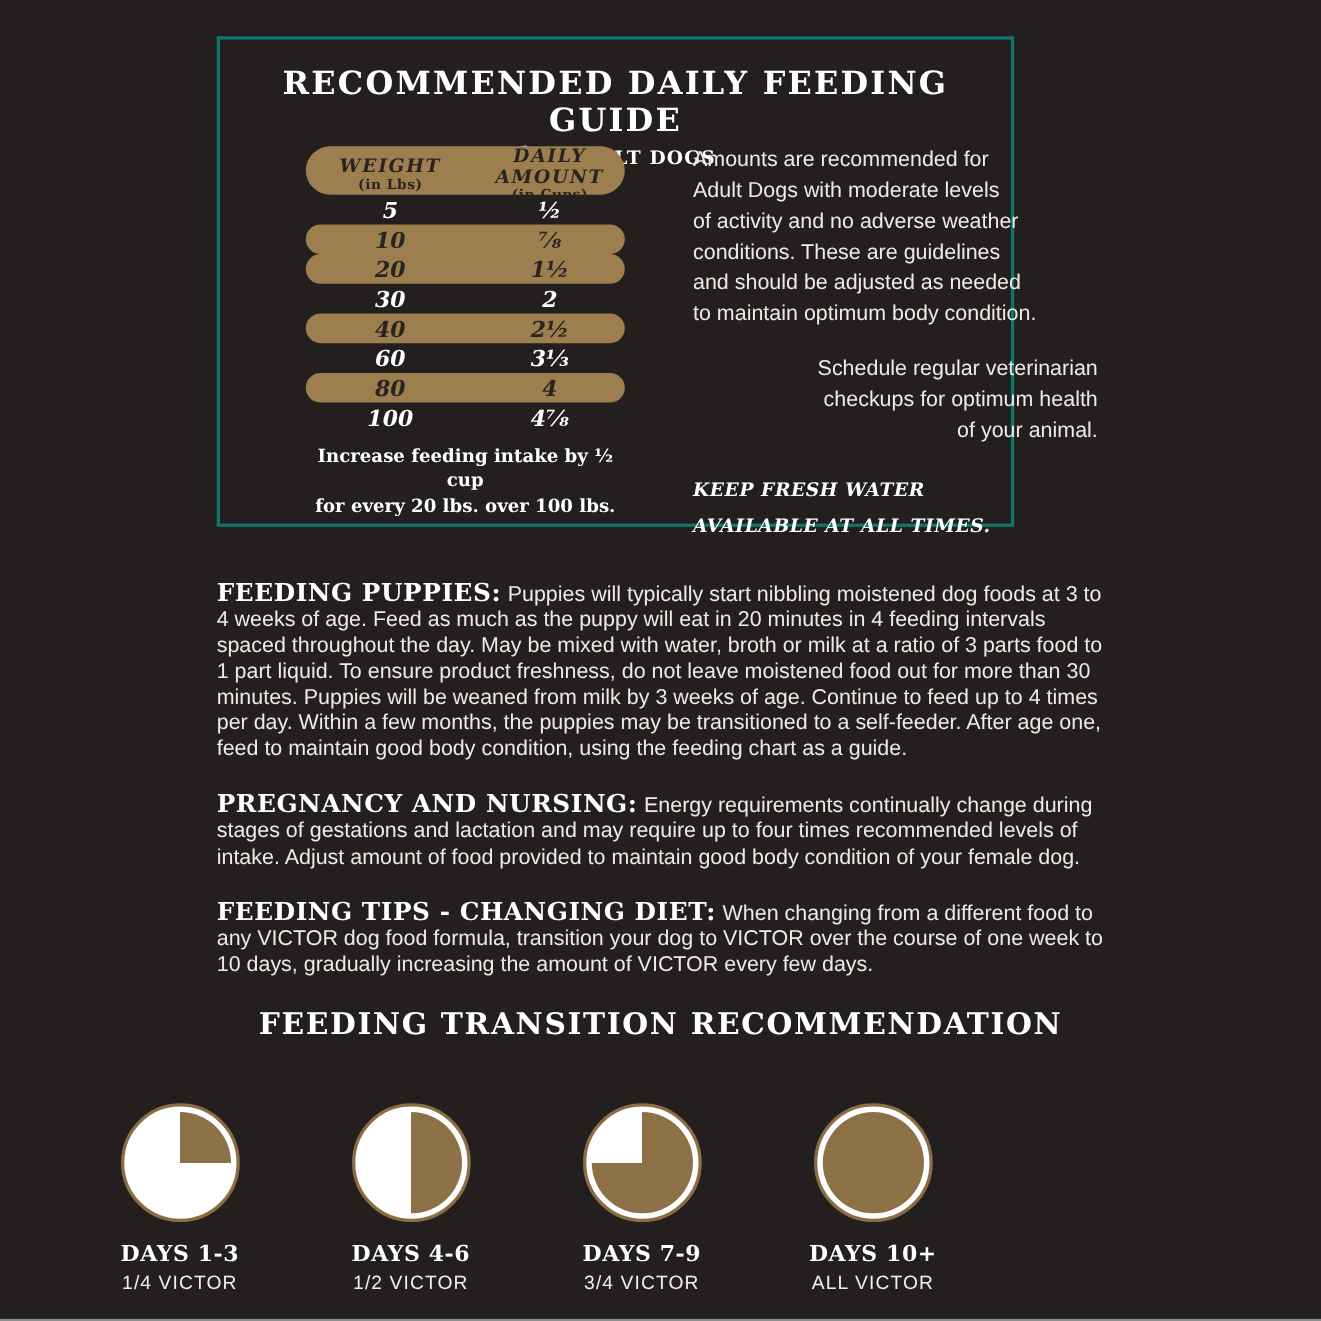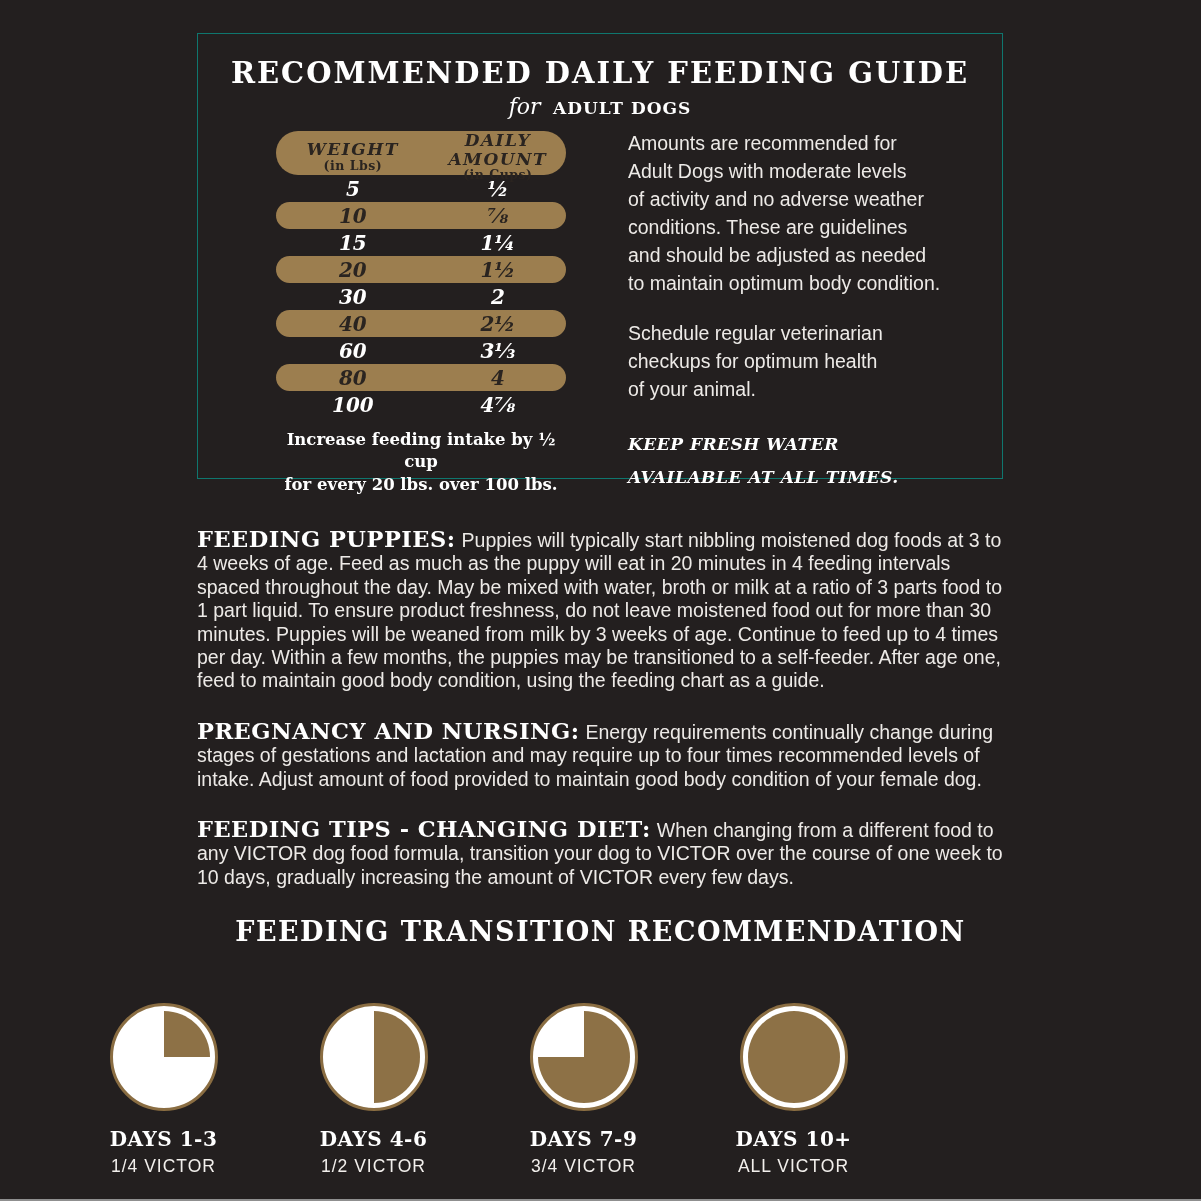--- a/index.html
+++ b/index.html
@@ -15,22 +15,22 @@
   body{
     background:var(--bg);
     font-family:"Liberation Sans", sans-serif;
     position:relative;
     overflow:hidden;
     color:#fff;
   }
 
   
   .guide-box{
-    position:absolute;left:197px;top:33px;width:806px;height:446px;
-    border:1px solid #0f766e;
+    position:absolute;left:197px;top:33px;width:725px;height:446px;
+    border:3px solid #0f766e;
   }
   .gb-title{
     margin-top:22px;text-align:center;
     font-family:"DejaVu Serif",serif;font-weight:bold;
     font-size:29px;letter-spacing:2px;color:#fff;
   }
   .gb-subtitle{text-align:center;margin-top:4px;}
   .gb-subtitle .for{
     font-family:"DejaVu Serif",serif;font-style:italic;font-size:22px;margin-right:8px;
   }
@@ -64,21 +64,21 @@
     margin-top:11px;text-align:center;white-space:pre-line;
     font-family:"DejaVu Serif",serif;font-weight:bold;font-size:16.5px;line-height:1.35;
     color:#fff;
   }
 
   
   .notes{position:absolute;left:430px;top:95px;width:368px;}
   .note{
     white-space:pre-line;font-size:19.5px;line-height:28px;color:var(--body-text);
   }
-  .note + .note{margin-top:22px;}
+  .note + .note{margin-top:22px;text-align:right;}
   .water{
     margin-top:25px;white-space:pre-line;
     font-family:"DejaVu Serif",serif;font-weight:bold;font-style:italic;
     font-size:17px;line-height:33px;letter-spacing:.5px;color:#fff;
   }
 
   
   .sections{position:absolute;left:197px;top:528px;width:806px;}
   .section{margin-bottom:27px;font-size:19.5px;line-height:23.4px;color:var(--body-text);}
   .sec-heading{
@@ -133,24 +133,20 @@
       </div>
     </div>
 
     <div class="trow">
       <span>5</span>
       <span>½</span>
     </div>
     <div class="trow pill">
       <span>10</span>
       <span>⅞</span>
-    </div>
-    <div class="trow">
-      <span>15</span>
-      <span>1¼</span>
     </div>
     <div class="trow pill">
       <span>20</span>
       <span>1½</span>
     </div>
     <div class="trow">
       <span>30</span>
       <span>2</span>
     </div>
     <div class="trow pill">

